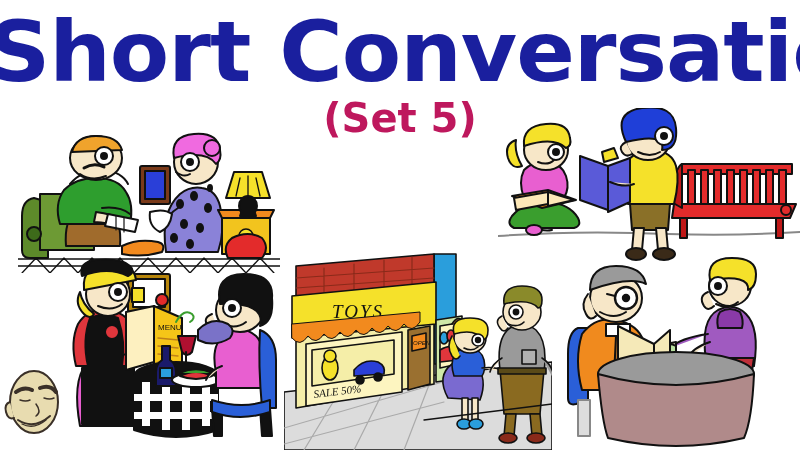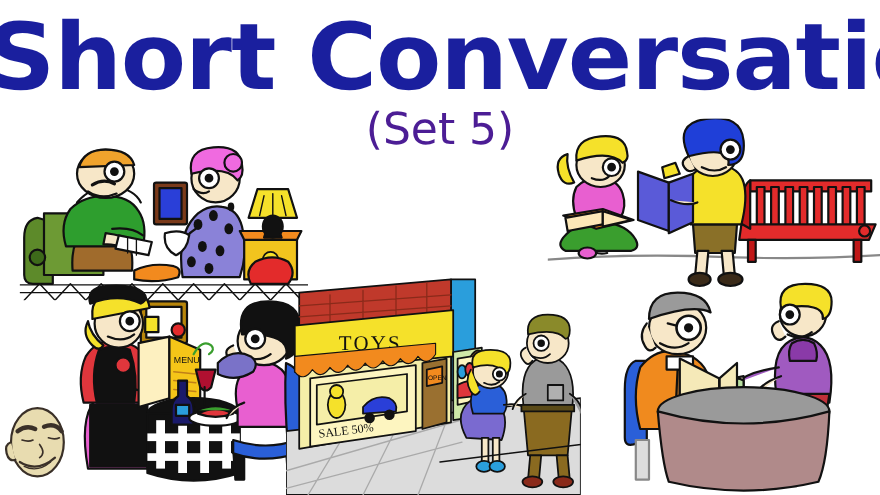--- a/index.html
+++ b/index.html
@@ -33,36 +33,36 @@
     font-size: 84px;
     line-height: 92px;
     letter-spacing: -1px;
     color: #1a1f9e;
     margin: 6px 0 0 0;
     white-space: nowrap;
     transform: scaleX(1.03);
   }
   #subtitle {
     font-family: "DejaVu Sans", sans-serif;
-    font-weight: normal;
+    font-weight: bold;
     font-size: 40px;
     line-height: 44px;
-    color: #4c1d95;
+    color: #be185d;
     margin: -2px 0 0 0;
   }
   
   .illus {
     position: absolute;
   }
   .illus svg { display: block; }
 
   #scene-living-room { left: 18px; top: 128px; width: 262px; height: 145px; }
   #scene-park        { left: 498px; top: 108px; width: 302px; height: 155px; }
   #scene-restaurant  { left: 16px;   top: 258px; width: 272px; height: 192px; }
-  #scene-toystore    { left: 260px; top: 252px; width: 268px; height: 198px; }
+  #scene-toystore    { left: 284px; top: 252px; width: 268px; height: 198px; font-style: italic; }
   #scene-office      { left: 560px; top: 250px; width: 240px; height: 200px; }
   #bald-face         { left: 2px;   top: 362px; width: 62px; height: 76px; z-index: 30; }
 </style>
 </head>
 <body>
 
 <div id="slide">
 
   <div id="title-block">
     <div id="main-title">Short Conversations</div>

